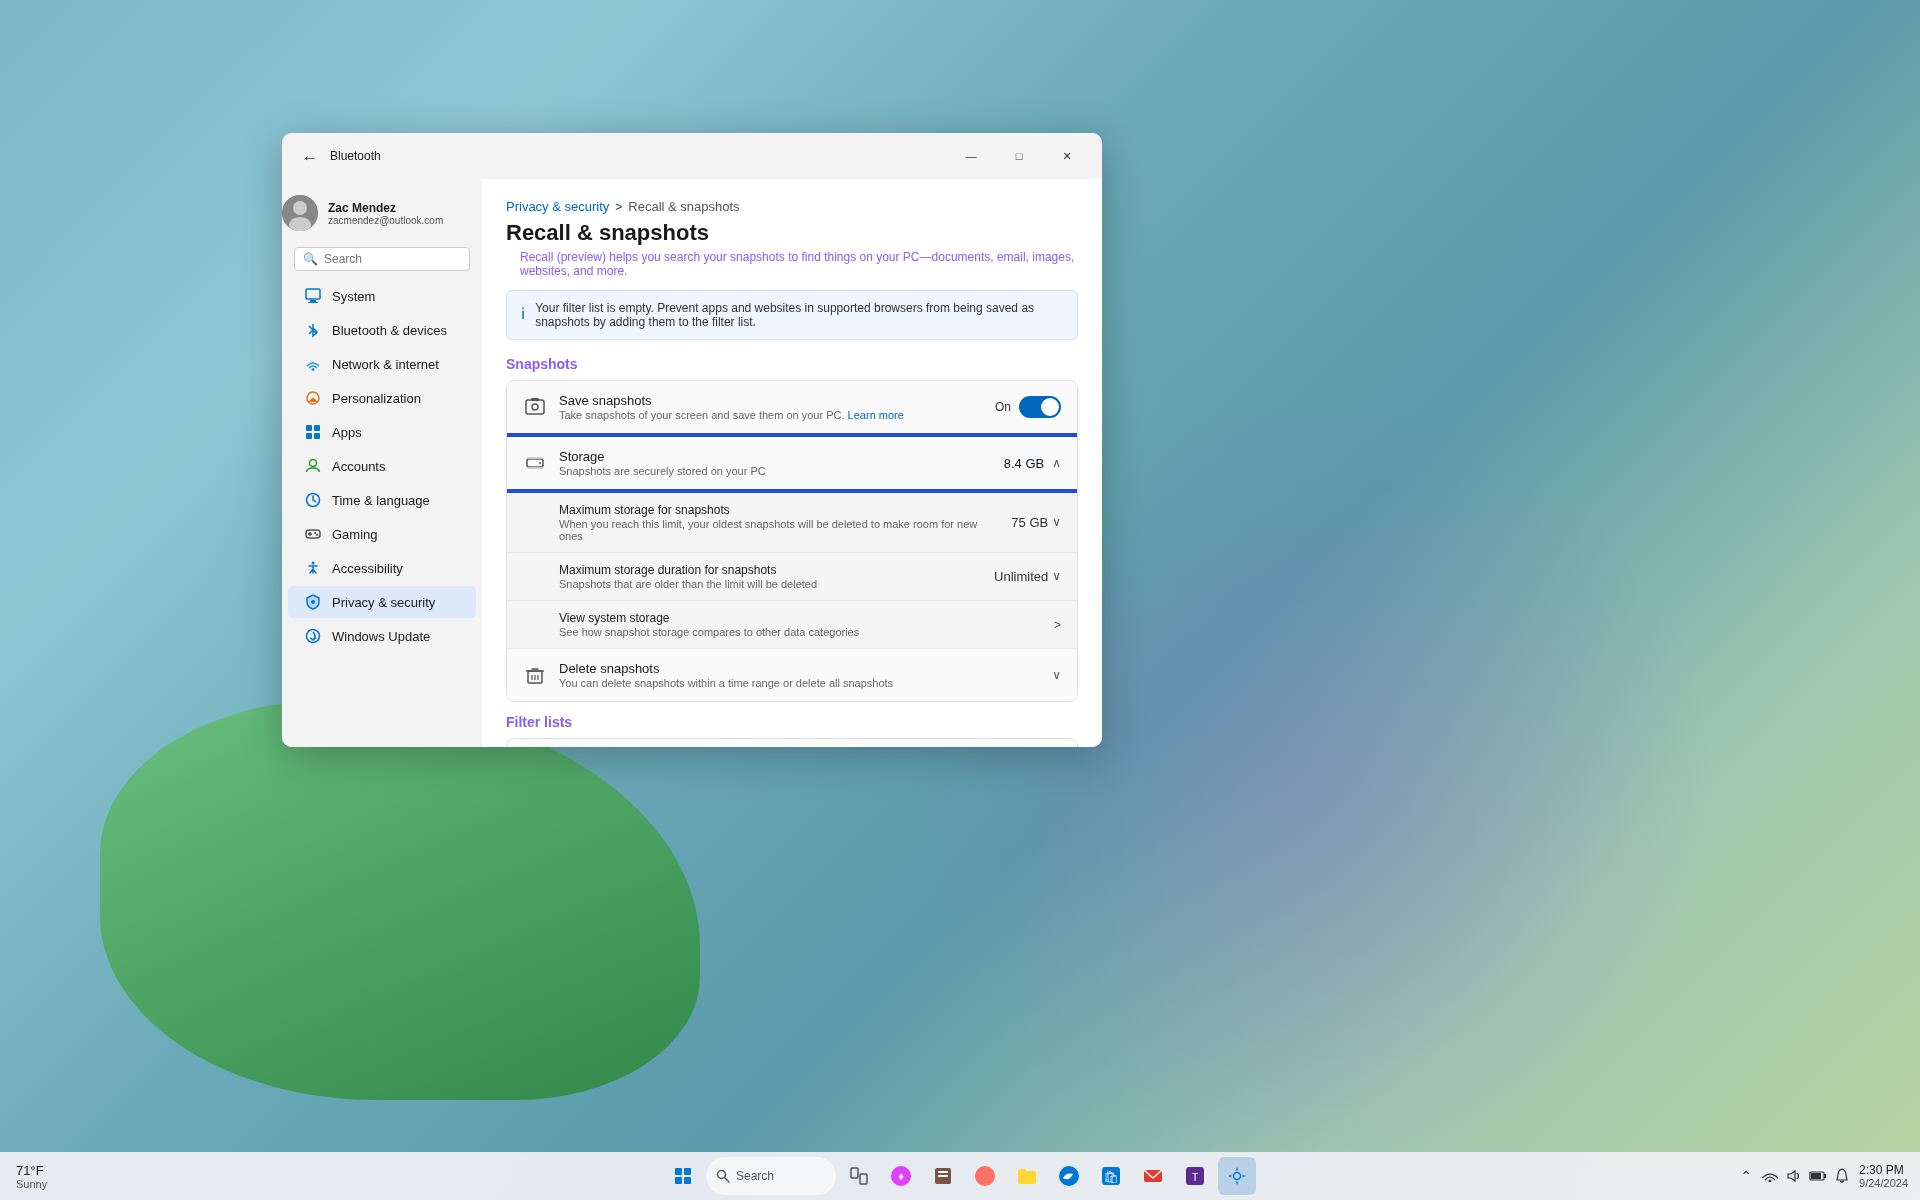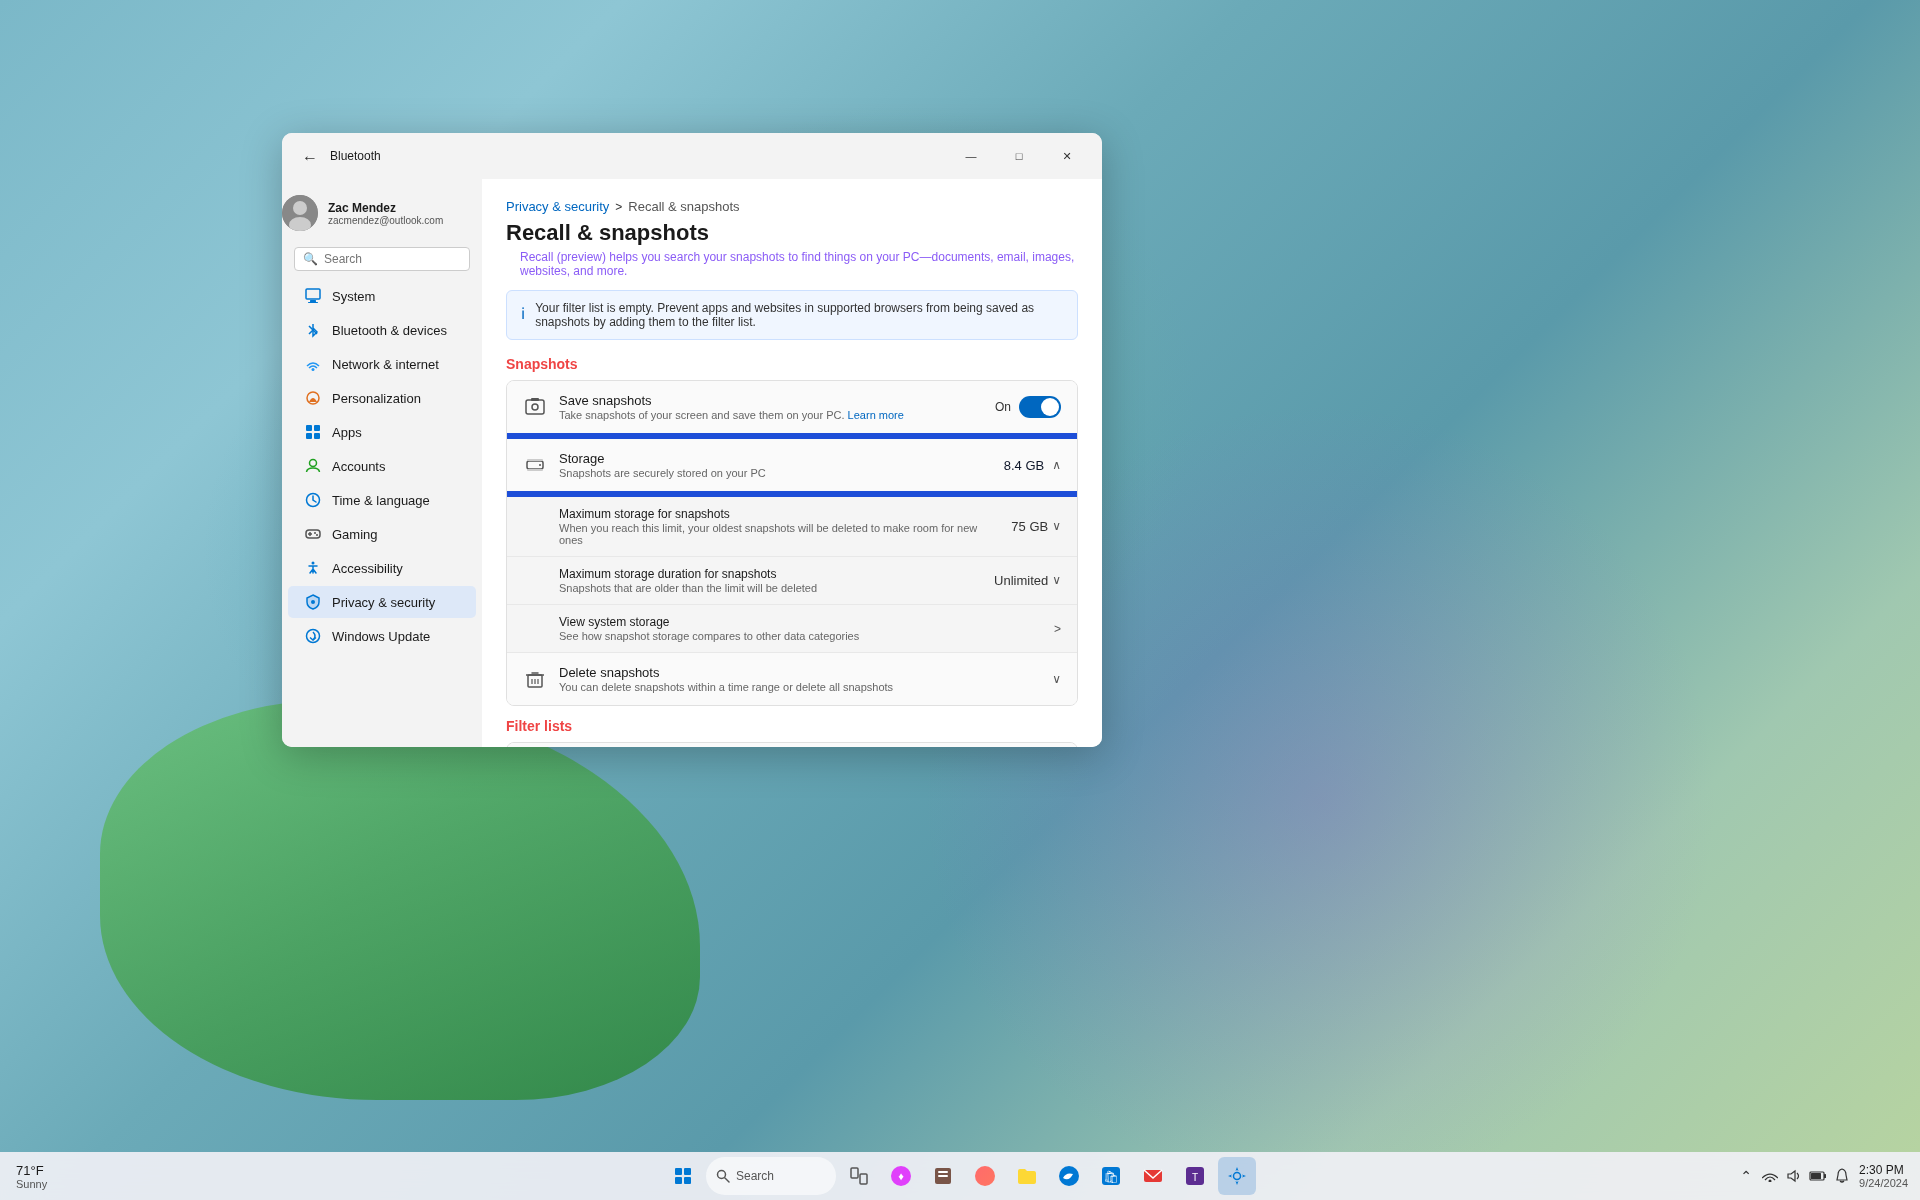--- a/index.html
+++ b/index.html
@@ -192,33 +192,33 @@
       background: #f0f6ff;
       border: 1px solid #cce0ff;
       border-radius: 6px;
       padding: 10px 14px;
       display: flex; align-items: flex-start; gap: 10px;
       margin-bottom: 16px;
       font-size: 12px; color: #333;
     }
     .info-icon { color: #0067c0; font-size: 16px; flex-shrink: 0; margin-top: 1px; }
 
-    .section-title { font-size: 14px; font-weight: 600; color: #ef4444; margin-bottom: 8px; }
+    .section-title { font-size: 14px; font-weight: 600; color: #8b5cf6; margin-bottom: 8px; }
 
     .settings-card {
       border: 1px solid #e0e0e0;
       border-radius: 8px;
       overflow: hidden;
       margin-bottom: 12px;
     }
     .settings-row {
       display: flex; align-items: center;
       padding: 12px 16px;
       background: #fafafa;
-      border-bottom: 6px solid #1d4ed8;
+      border-bottom: 4px solid #1d4ed8;
       gap: 12px;
     }
     .settings-row:last-child { border-bottom: none; }
     .settings-row-icon {
       width: 24px; height: 24px; flex-shrink: 0;
       display: flex; align-items: center; justify-content: center;
       color: #555;
     }
     .settings-row-content { flex: 1; }
     .settings-row-label { font-size: 13px; font-weight: 500; color: #1a1a1a; }

